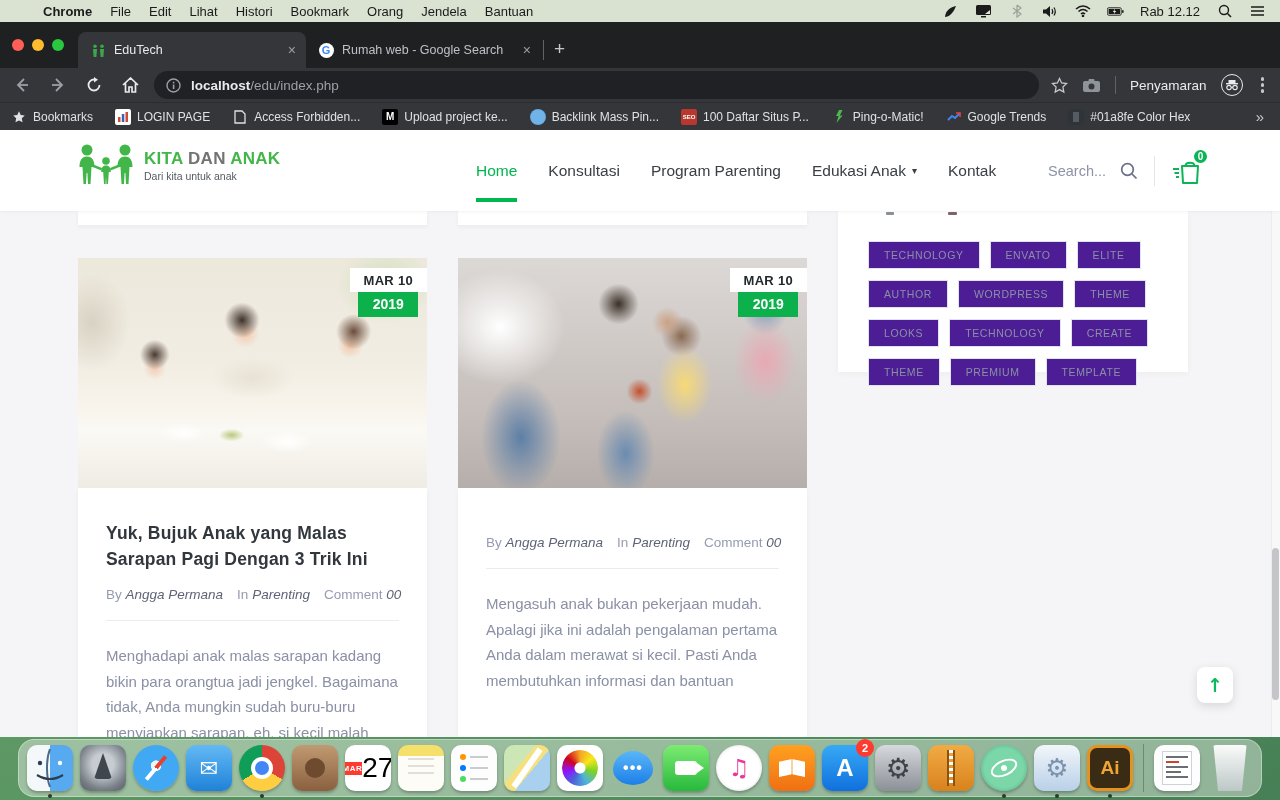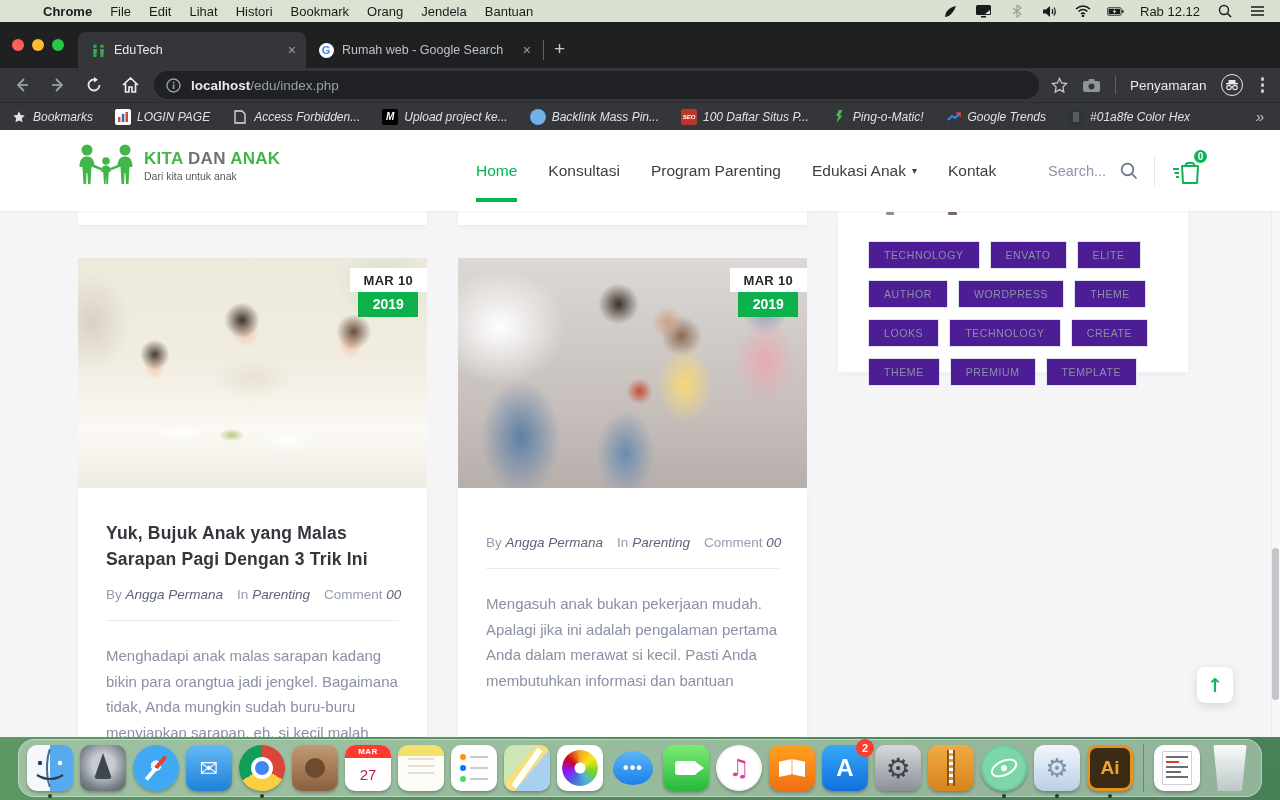--- a/index.html
+++ b/index.html
@@ -43,21 +43,21 @@
   .omni-host { color:#e8eaed; font-weight:700; }
   .omni-path { color:#9aa0a6; }
   .omni-info { margin-right:10px; color:#9aa0a6; }
   .tb-right { display:flex; align-items:center; gap:14px; padding-right:12px; }
   .tb-div { width:1px; height:18px; background:#5f6368; }
   .incog-label { color:#e8eaed; font-size:13.5px; }
   .incog-badge { width:22px; height:22px; border-radius:50%; border:1.5px solid #e8eaed; display:flex; align-items:center; justify-content:center; }
   .kebab { display:flex; flex-direction:column; gap:2.5px; padding:0 4px; }
   .kebab i { width:3.5px; height:3.5px; border-radius:50%; background:#c5c8cc; }
 
-  .bookmarksbar { position:absolute; left:0; top:102px; width:1280px; height:28px; background:#35363a; border-top:1px solid #2b2c2f; display:flex; align-items:center; font-size:12px; color:#dfe1e5;font-style:italic; }
+  .bookmarksbar { position:absolute; left:0; top:102px; width:1280px; height:28px; background:#35363a; border-top:1px solid #2b2c2f; display:flex; align-items:center; font-size:12px; color:#dfe1e5; }
   .bm { display:flex; align-items:center; gap:6px; padding:0 11px; white-space:nowrap; }
   .bm-ic { width:16px; height:16px; border-radius:2px; display:flex; align-items:center; justify-content:center; font-size:10px; font-weight:700; flex:0 0 auto; }
   .bm-more { margin-left:auto; padding-right:16px; color:#c5c8cc; font-size:15px; }
 
   
   .page { position:absolute; left:0; top:130px; width:1280px; height:607px; background:#f5f5f7; overflow:hidden; }
   .site-header { position:absolute; left:0; top:0; width:1280px; height:81px; background:#fff; box-shadow:0 1px 3px rgba(40,45,60,.06); z-index:5; }
   .logo { position:absolute; left:78px; top:14px; display:flex; align-items:center; gap:10px; }
   .logo-text .line1 { font-size:17px; font-weight:700; letter-spacing:.3px; }
   .logo-green { color:#43b649; }
@@ -135,40 +135,40 @@
   .dk { position:relative; width:50px; height:50px; display:flex; align-items:center; justify-content:center; }
   .dk-tile { width:46px; height:46px; border-radius:10px; display:flex; align-items:center; justify-content:center; position:relative; overflow:hidden; box-shadow:0 2px 3px rgba(0,0,0,.25); }
   .dk .dot { position:absolute; bottom:-5px; left:50%; transform:translateX(-50%); width:4px; height:4px; border-radius:50%; background:#2c3a2c; }
   .dk-div { width:1px; height:48px; background:rgba(40,60,40,.35); margin:0 5px; }
   .t-finder { background:linear-gradient(90deg,#f4f8fb 0 49%, #57aaf0 49% 100%); }
   .t-launch { background:radial-gradient(circle at 50% 42%, #c7ccd2 0 30%, #7a8088 70%, #565c64 100%); }
   .t-safari { background:radial-gradient(circle at 50% 45%, #eaf5fe 0 15%, #41a8f3 16% 80%, #cfe2f0 81%); border-radius:50%; }
   .t-mail { background:linear-gradient(180deg,#64b9f4,#1f82d8); color:#fff; font-size:22px; }
   .t-chrome { background:conic-gradient(from 0deg, #db4437 0 33%, #ffcd40 33% 66%, #0f9d58 66% 100%); border-radius:50%; }
   .t-contacts { background:linear-gradient(180deg,#c09a72,#8a603f); }
-  .t-cal { background:#fff; flex-direction:column; }
+  .t-cal { background:#fff; flex-direction:row; }
   .t-notes { background:linear-gradient(180deg,#f4e06b 0 11px, #fdfcf7 11px); }
   .t-rem { background:#fdfdfd; }
   .t-maps { background:linear-gradient(130deg,#cde6b5 0 38%, #f4e07e 38% 58%, #a9d1ef 58%); }
   .t-photos { background:#fff; }
   .t-msg { background:transparent; box-shadow:none; }
   .t-ft { background:linear-gradient(180deg,#7ceb72,#27b93c); }
   .t-itunes { background:radial-gradient(circle, #ffffff 0 62%, #f1eff4 70%); border-radius:50%; color:#e6399b; font-size:24px; }
   .t-books { background:linear-gradient(180deg,#ffa11f,#f06f13); color:#fff; font-size:22px; }
   .t-as { background:linear-gradient(180deg,#37a9f5,#1070dd); color:#fff; font-size:24px; font-weight:700; }
   .t-sp { background:linear-gradient(180deg,#d6d9dd,#8b9097); color:#3f434a; font-size:28px; }
   .t-zip { background:linear-gradient(180deg,#f2ab44,#d8821c); }
   .t-atom { background:radial-gradient(circle,#7bd6a8 0 60%,#36a578); border-radius:50%; }
   .t-util { background:linear-gradient(180deg,#f2f6fa,#b9d0e8); color:#7c93ad; font-size:26px; }
   .t-ai { background:#3a2c14; border:3px solid #e8921e; color:#f0a433; font-weight:700; font-size:19px; }
   .t-doc { background:#fdfdfd; }
   .t-trash { background:linear-gradient(180deg,rgba(255,255,255,.95),rgba(198,204,210,.8)); clip-path:polygon(14% 0,86% 0,76% 100%,24% 100%); box-shadow:none; }
   .badge-red { position:absolute; top:-4px; right:-4px; width:18px; height:18px; background:#ff3b30; color:#fff; border-radius:50%; font-size:11px; font-weight:700; display:flex; align-items:center; justify-content:center; z-index:2; }
   .cal-mon { background:#ff3b30; color:#fff; font-size:8px; font-weight:700; width:100%; text-align:center; padding:2px 0; letter-spacing:.5px; }
-  .cal-day { font-size:15px; color:#be185d; flex:1; display:flex; align-items:center;text-align:right; }
+  .cal-day { font-size:28px; color:#000000; flex:1; display:flex; align-items:center;text-align:right; }
   .msg-bubble { width:40px; height:34px; background:linear-gradient(180deg,#59b6f8,#1d7fe8); border-radius:50% 50% 50% 50%/55% 55% 45% 45%; display:flex; align-items:center; justify-content:center; color:#fff; font-weight:700; letter-spacing:1px; }
   .photos-wheel { width:36px; height:36px; border-radius:50%; background:conic-gradient(#f5a623,#f8e71c,#7ed321,#50b5d9,#4a66d9,#9013fe,#d0021b,#f5a623); -webkit-mask:radial-gradient(circle, transparent 0 5px, #000 6px); mask:radial-gradient(circle, transparent 0 5px, #000 6px); }
   .safari-needle { width:4px; height:30px; background:linear-gradient(180deg,#e8402a 0 50%, #fff 50%); transform:rotate(40deg); }
   .rocket { width:0; height:0; border-left:9px solid transparent; border-right:9px solid transparent; border-bottom:26px solid #40464e; border-radius:4px; transform:translateY(-2px); }
   .chrome-inner { width:22px; height:22px; border-radius:50%; background:#fff; display:flex; align-items:center; justify-content:center; }
   .chrome-core { width:14px; height:14px; border-radius:50%; background:#4285f4; }
   .contact-sil { width:20px; height:20px; border-radius:50%; background:#6e4a2f; }
   .rem-rows { display:flex; flex-direction:column; gap:5px; }
   .rem-rows span { display:flex; align-items:center; gap:4px; }
   .rem-rows i { width:6px; height:6px; border-radius:50%; }

